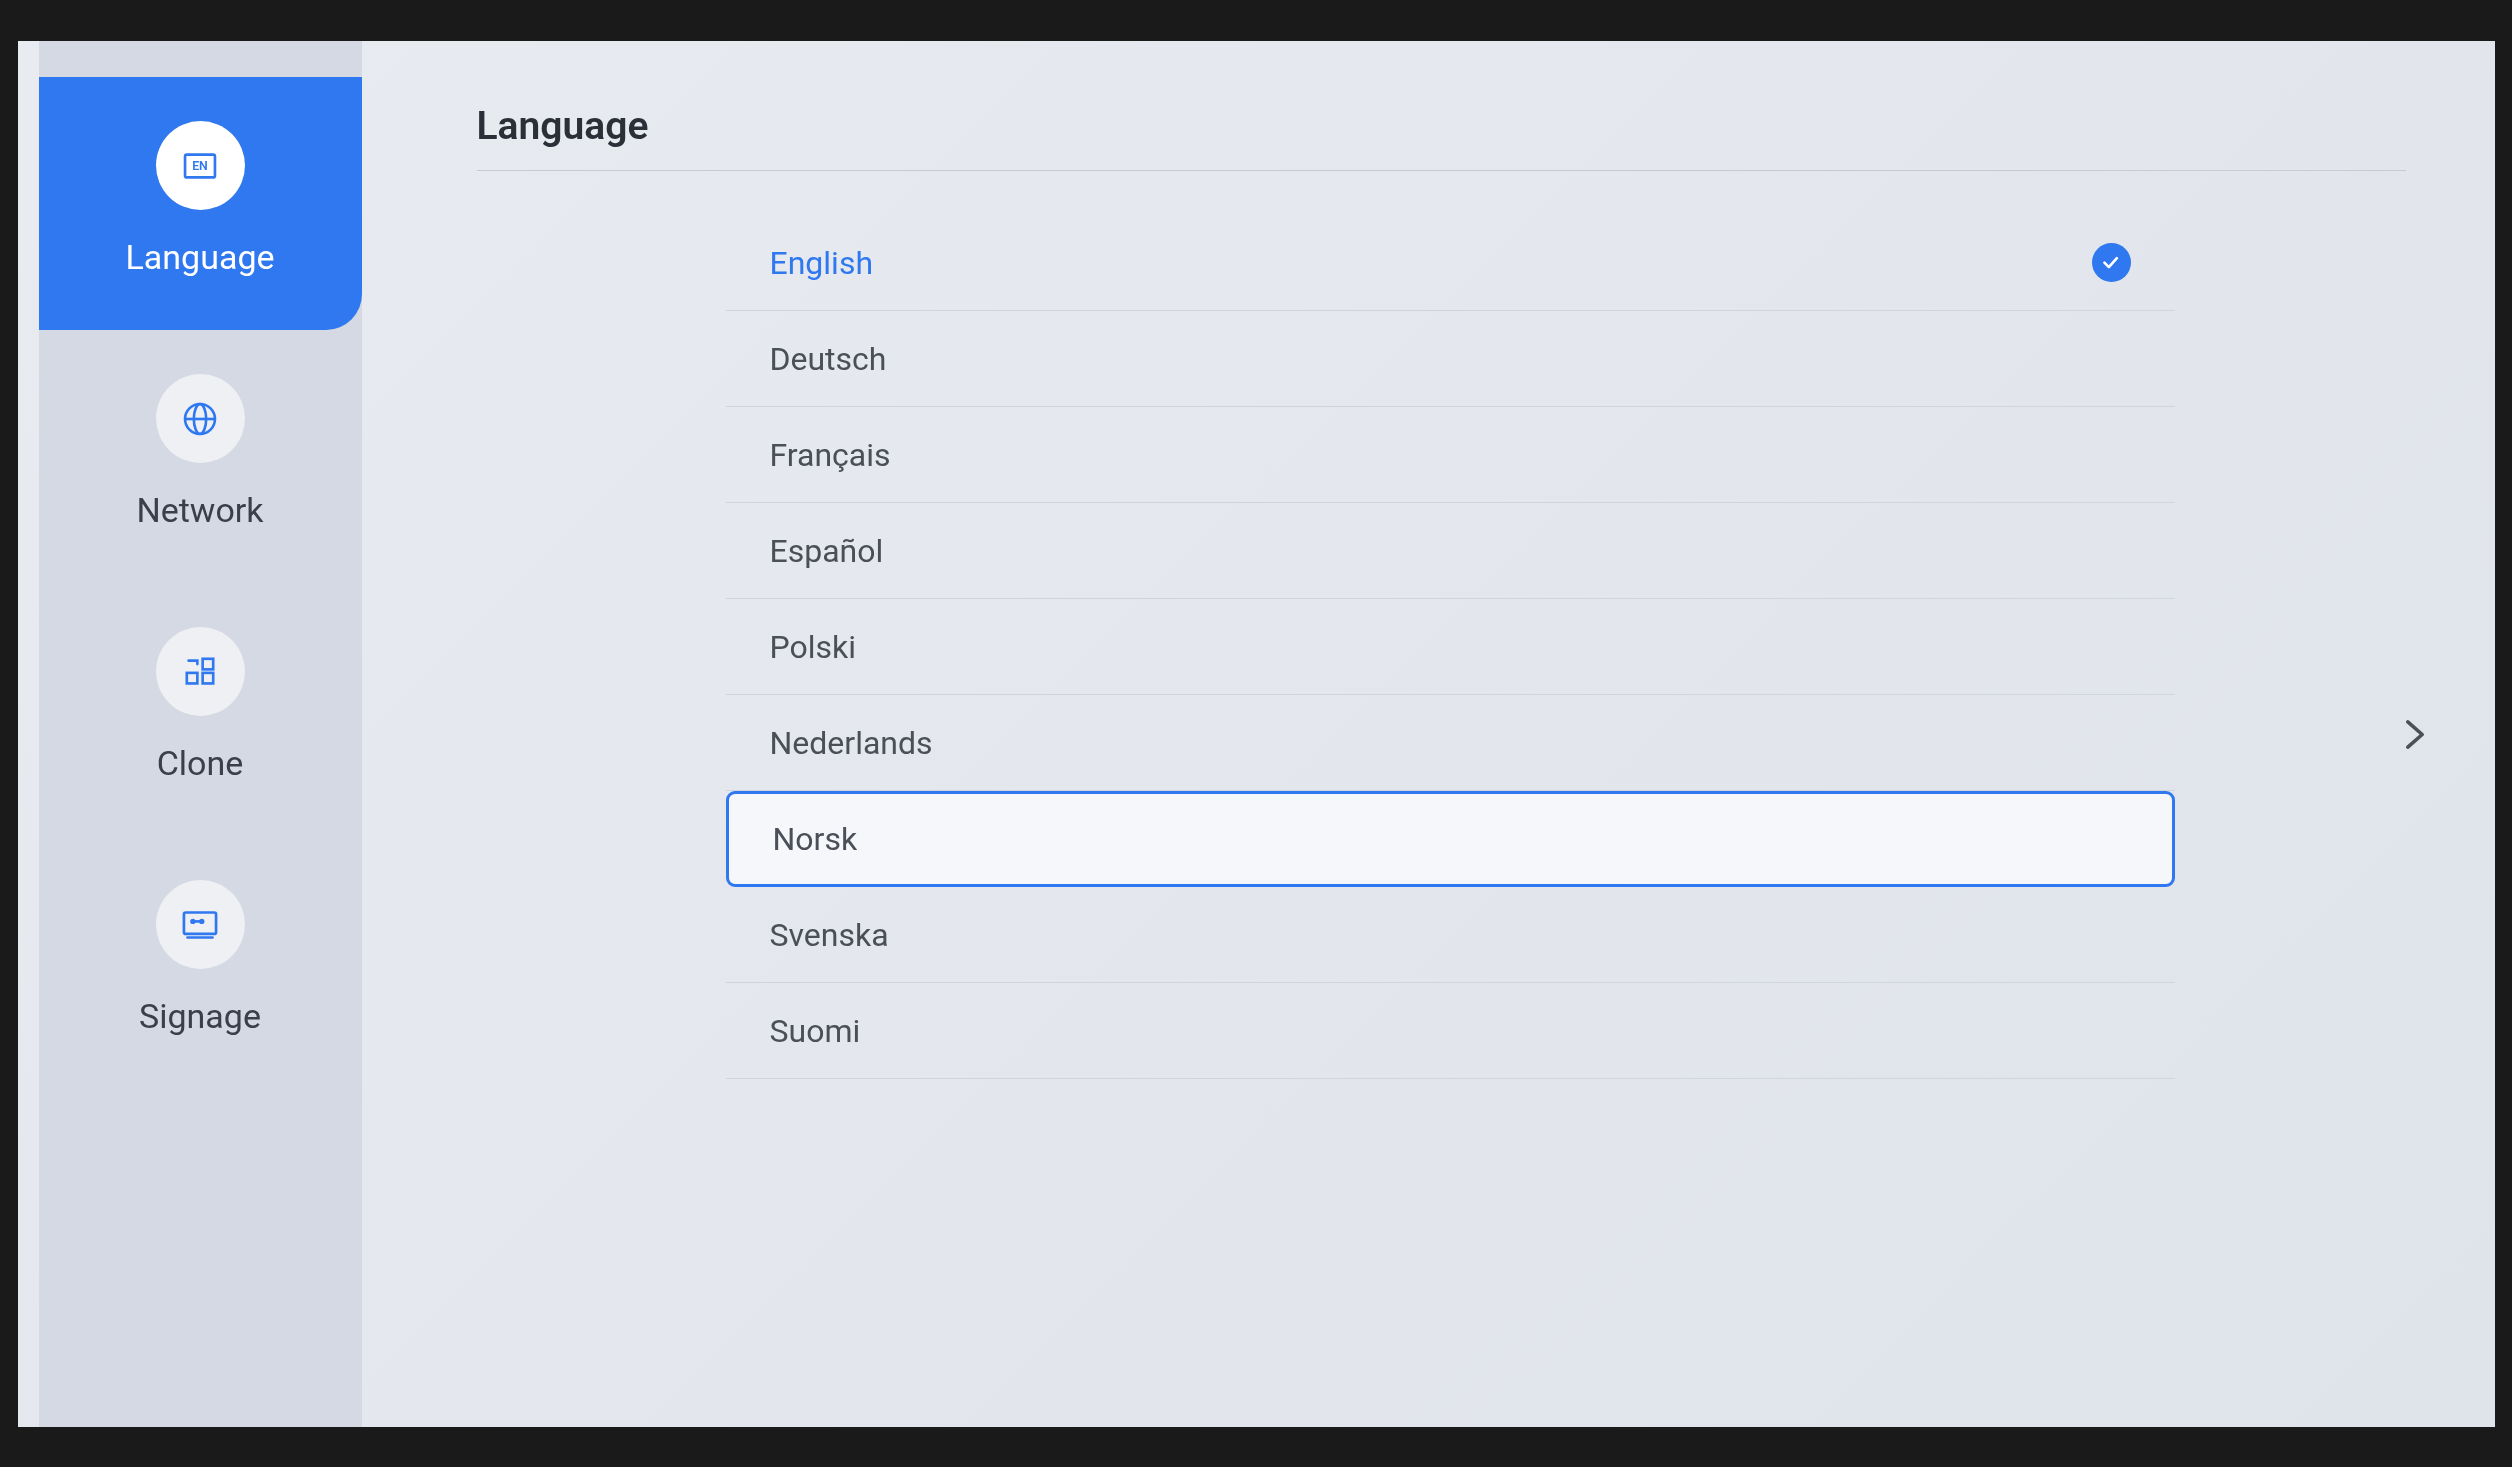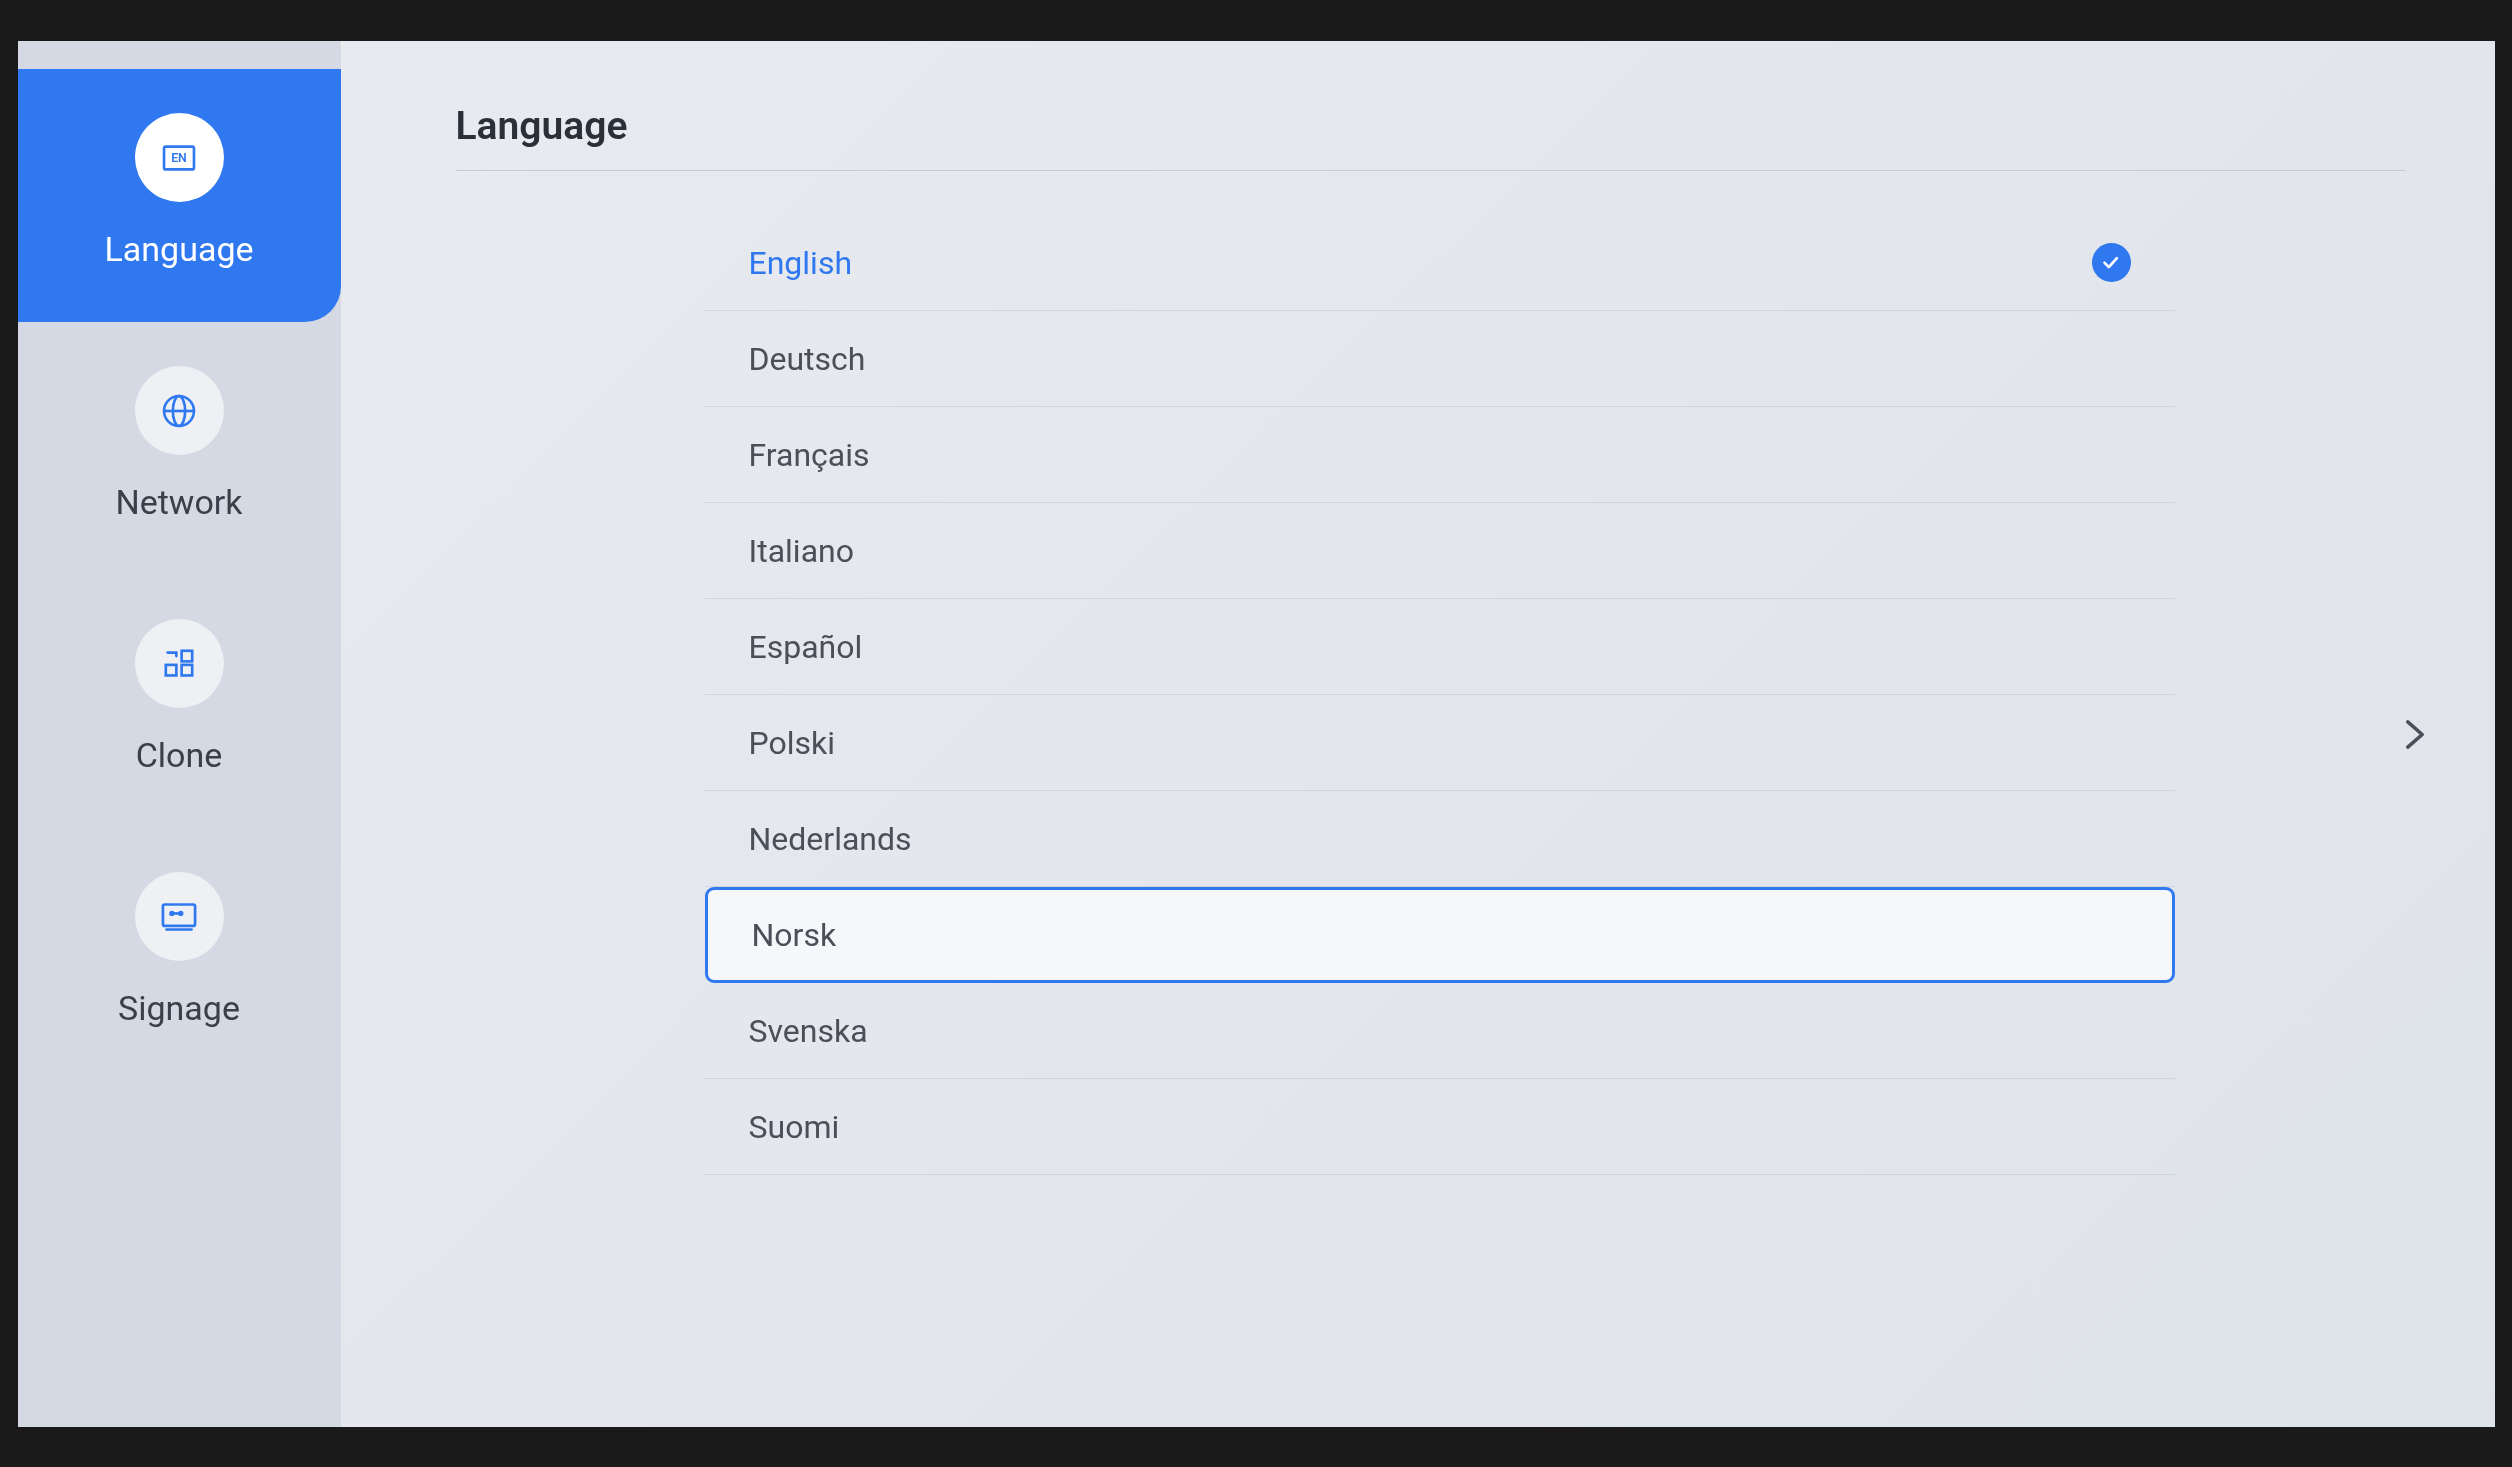--- a/index.html
+++ b/index.html
@@ -18,21 +18,22 @@
       background: linear-gradient(135deg, #e8ebf0 0%, #dfe3ea 100%);
       display: flex;
       position: relative;
       overflow: hidden;
     }
     .sidebar {
       width: 323px;
       background: #d4d9e3;
       display: flex;
       flex-direction: column;
-      padding-top: 28px;
+      padding-top: 36px;
+      margin-left: 21px;
     }
     .sidebar-item {
       display: flex;
       flex-direction: column;
       align-items: center;
       justify-content: center;
       padding: 44px 18px 53px 18px;
       cursor: pointer;
       color: #3a3f4a;
       position: relative;
@@ -194,23 +195,20 @@
       </div>
 
       <div class="lang-item">
         <span>Deutsch</span>
       </div>
 
       <div class="lang-item">
         <span>Français</span>
       </div>
 
-      <div class="lang-item">
-        <span>Italiano</span>
-      </div>
 
       <div class="lang-item">
         <span>Español</span>
       </div>
 
 
       <div class="lang-item">
         <span>Polski</span>
       </div>
 

